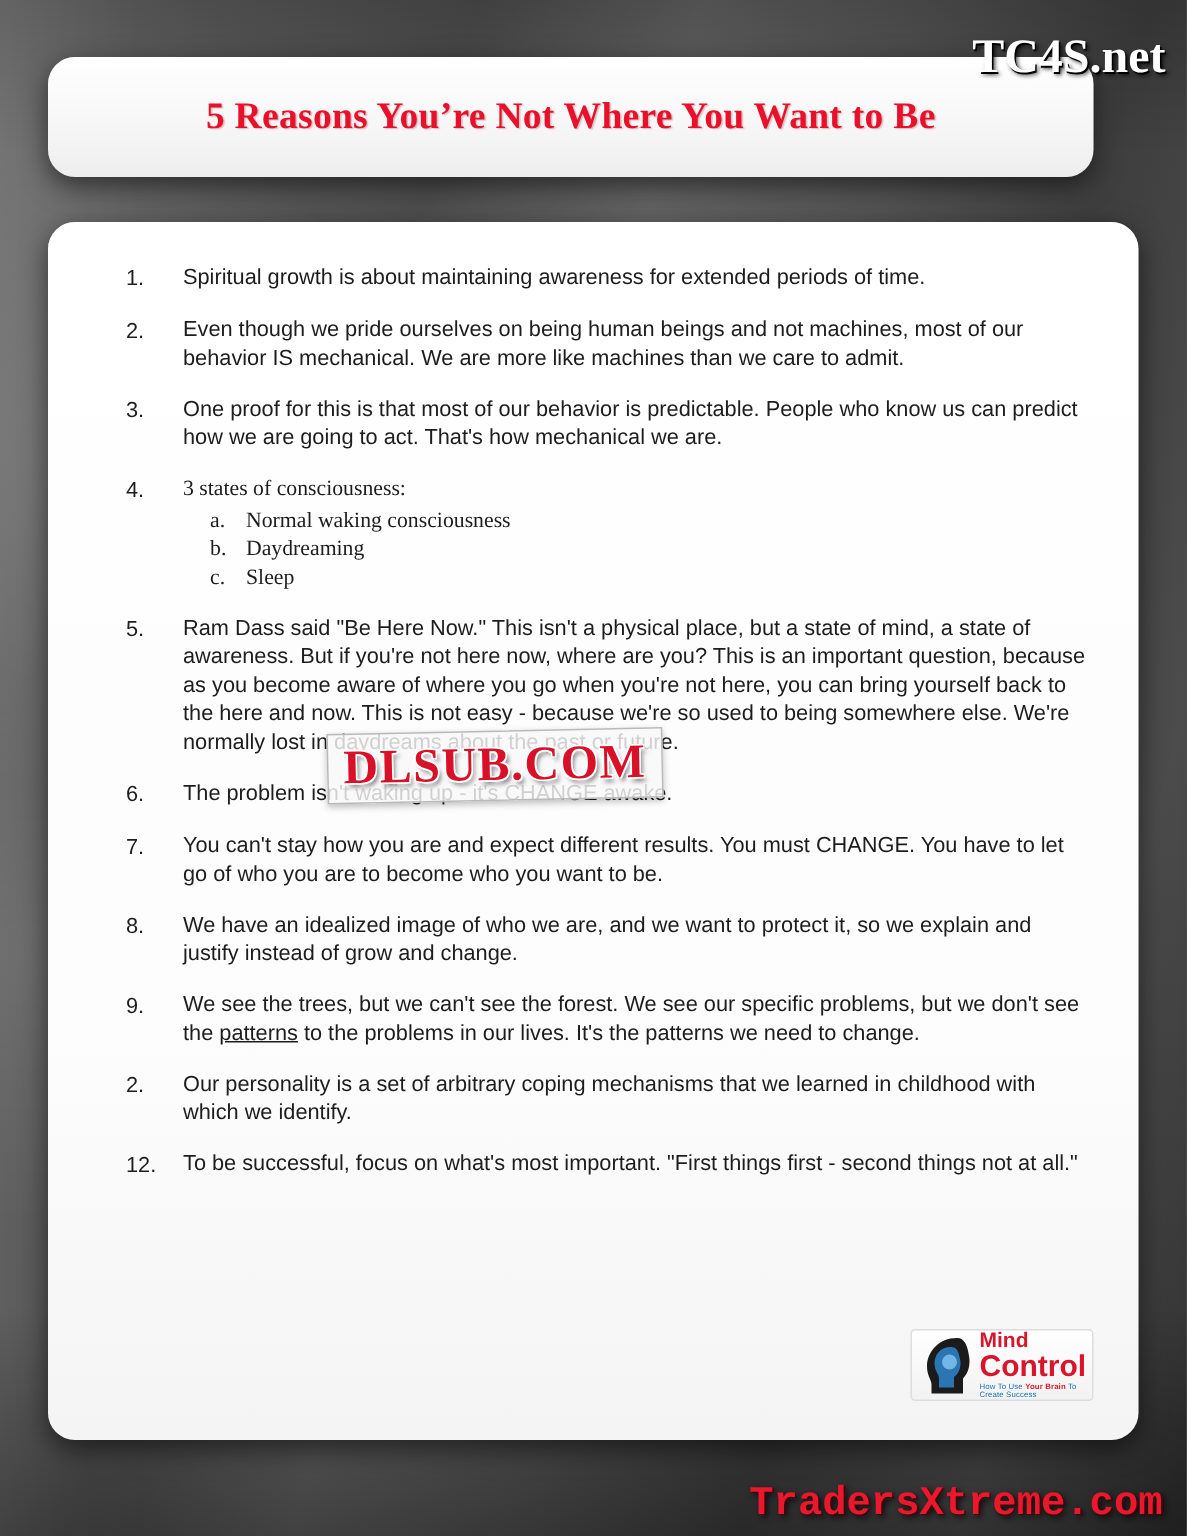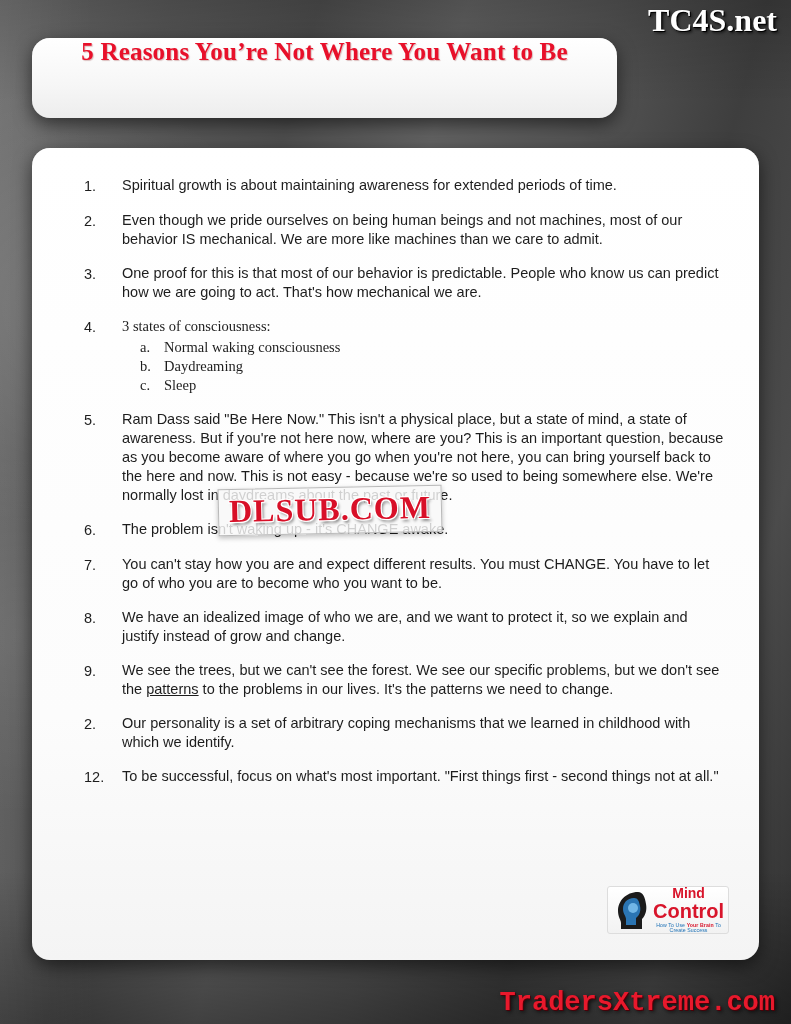--- a/index.html
+++ b/index.html
@@ -29,21 +29,21 @@
     left: 0; top: 0; right: 0; bottom: 0;
     background:
       linear-gradient(90deg, rgba(255,255,255,0.06) 0%, rgba(0,0,0,0.0) 12%),
       linear-gradient(180deg, rgba(0,0,0,0.18) 0%, rgba(0,0,0,0.0) 10%, rgba(0,0,0,0.0) 85%, rgba(0,0,0,0.35) 100%);
     pointer-events: none;
   }
 
   
   .brand-top {
     position: absolute;
-    top: 2px;
+    top: 19px;
     right: 14px;
     font-family: "Liberation Serif", serif;
     font-weight: bold;
     font-size: 32px;
     color: #ffffff;
     letter-spacing: 0px;
     text-shadow:
       1px 1px 0 #000,
       2px 2px 3px rgba(0,0,0,0.75);
     z-index: 5;
@@ -69,24 +69,24 @@
     position: absolute;
     background: #fbfbfb;
     border-radius: 18px;
     box-shadow:
       0 6px 18px rgba(0,0,0,0.55),
       0 1px 0 rgba(255,255,255,0.5) inset;
   }
   .card-title {
     left: 32px;
     top: 38px;
-    width: 585px;
+    width: 697px;
     height: 80px;
     display: flex;
-    align-items: flex-start;
+    align-items: center;
     justify-content: center;
     background: linear-gradient(180deg, #ffffff 0%, #f6f6f6 60%, #ededed 100%);
   }
   .title-text {
     font-family: "Liberation Serif", serif;
     font-weight: bold;
     font-size: 25px;
     color: #e8102a;
     letter-spacing: 0.2px;
     text-shadow: 1px 1px 1px rgba(120,0,0,0.25);
@@ -185,21 +185,20 @@
     bottom: 26px;
     width: 122px;
     height: 48px;
     display: flex;
     align-items: center;
     background: linear-gradient(180deg,#ffffff 0%, #f2f2f2 100%);
     border: 1px solid #dddddd;
     border-radius: 3px;
     padding: 2px 4px;
     box-sizing: border-box;
-    text-align: center;
   }
   .logo-head {
     flex: 0 0 38px;
     height: 42px;
     position: relative;
   }
   .logo-head svg { display: block; }
   .logo-words {
     flex: 1 1 auto;
     padding-left: 3px;

